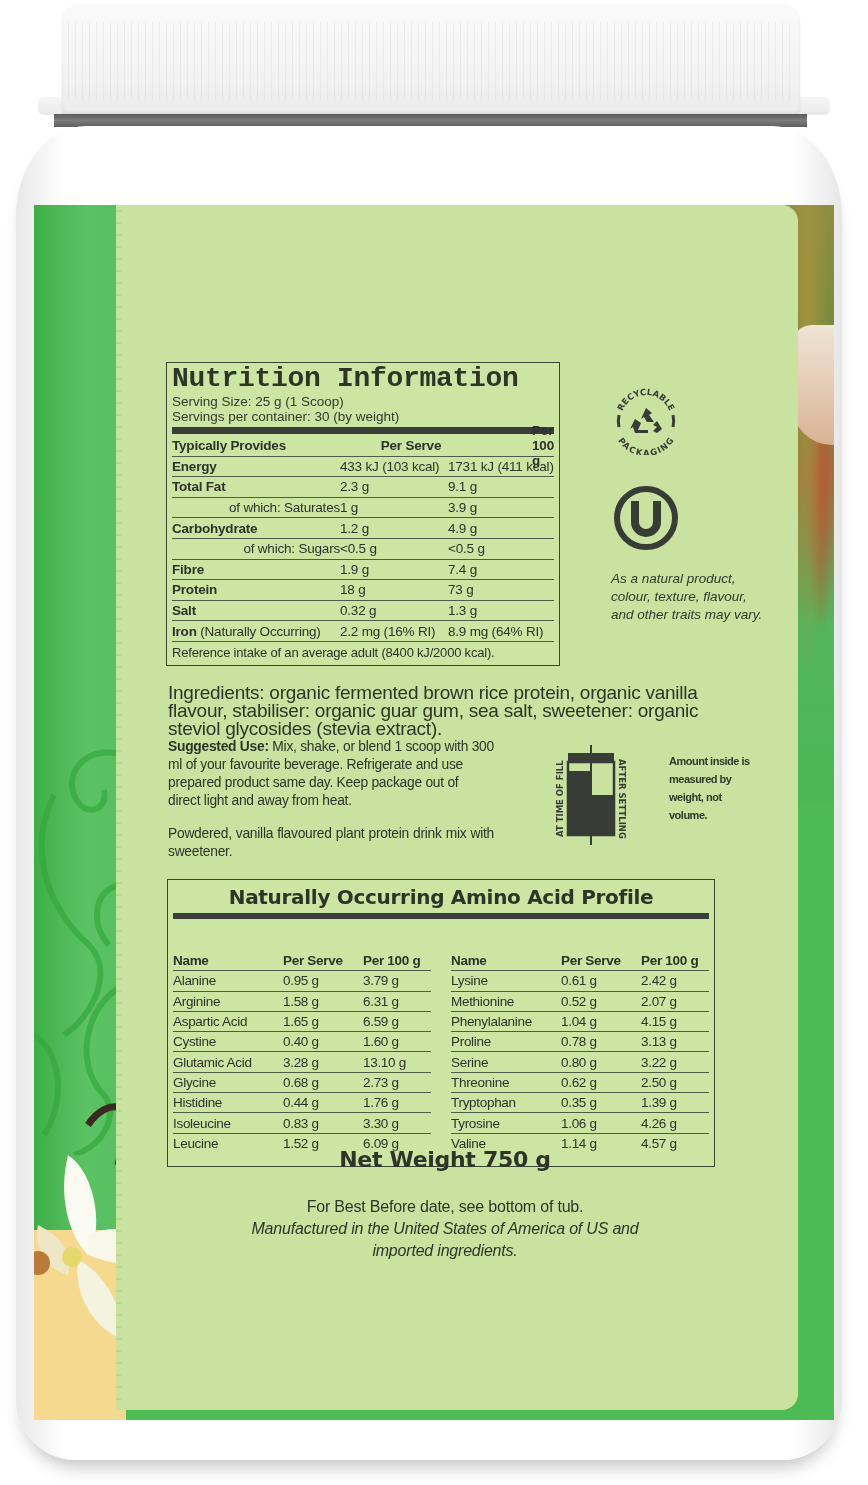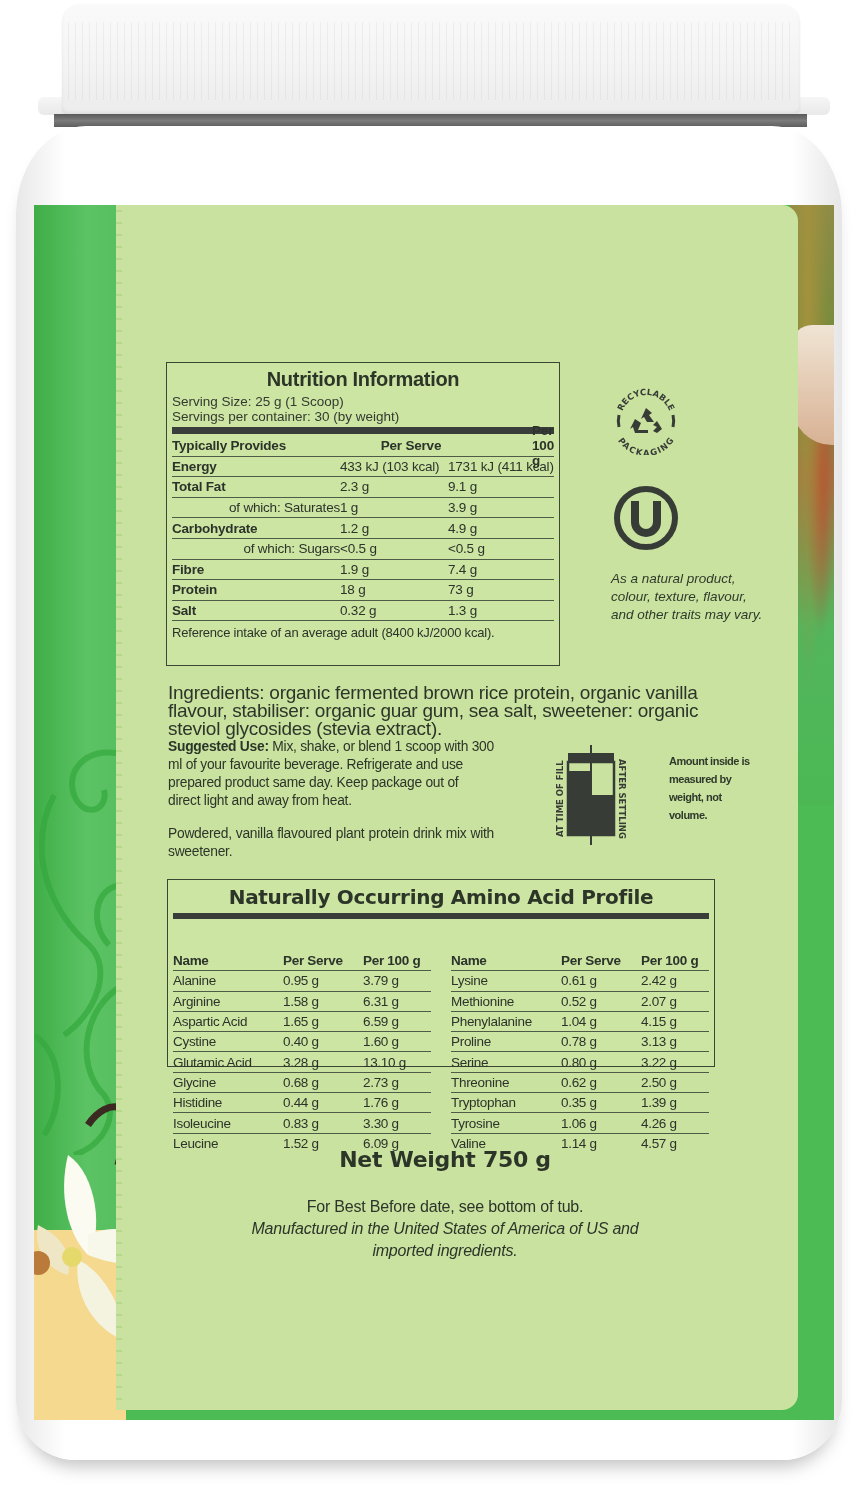--- a/index.html
+++ b/index.html
@@ -72,22 +72,22 @@
     background: repeating-linear-gradient(180deg, #c9e29f 0 5px, #b6d98c 5px 7px, #c9e29f 7px 12px);
   }
 
   
   .nutri {
     position: absolute; left: 166px; top: 362px; width: 394px; height: 304px;
     border: 1.5px solid #3a4534; background: #cce5a3;
     padding: 0 5px;
   }
   .nutri-title {
-    font-family: Liberation Sans, sans-serif; font-weight: bold; font-size: 20px;
-    text-align: center; line-height: 30px; margin-top: 1px; letter-spacing: -0.3px; color: #2c3528;
+    font-family: Liberation Mono, monospace; font-weight: bold; font-size: 28px;
+    line-height: 30px; margin-top: 1px; letter-spacing: -0.3px; color: #2c3528;
   }
   .nutri-sub { font-size: 13.5px; line-height: 15px; color: #333a30; }
   .thick-bar { height: 7px; background: #3a3e3b; margin: 3px 0 2px 0; }
   .nrow {
     display: flex; height: 20.6px; align-items: center; font-size: 13.5px;
     border-bottom: 1.4px solid #4e5b47; letter-spacing: -0.2px;
   }
   .nrow:last-child { border-bottom: none; }
   .nrow .c1 { width: 168px; }
   .nrow .c2 { width: 108px; }
@@ -120,21 +120,21 @@
     font-size: 13.8px; line-height: 18px; text-align: justify; letter-spacing: -0.25px; color: #2c3529;
   }
   .fill-icon { position: absolute; left: 548px; top: 745px; width: 86px; height: 100px; }
   .fill-note {
     position: absolute; left: 643px; top: 752px; width: 90px;
     font-size: 11px; line-height: 18px; font-weight: bold; color: #2e3a2b; letter-spacing: -0.5px; margin-left: 26px;
   }
 
   
   .amino {
-    position: absolute; left: 167px; top: 879px; width: 548px; height: 188px;
+    position: absolute; left: 167px; top: 879px; width: 548px; height: 288px;
     border: 1.5px solid #3a4534; background: #cce5a3; padding: 0 5px;
   }
   .amino-title {
     font-family: "DejaVu Sans", sans-serif; font-weight: bold; font-size: 20px;
     text-align: center; line-height: 30px; margin-top: 2px; letter-spacing: -0.3px; color: #2c3528;
   }
   .amino .thick-bar { margin: 1px 0 0 0; height: 6px; }
   .amino-cols { display: flex; gap: 20px; }
   .amino-col { flex: 1; margin-top: 32px; }
   .arow {
@@ -245,20 +245,25 @@
   </div>
   <div class="nrow">
     <span class="c1 bold">Protein</span>
     <span class="c2">18 g</span>
     <span class="c3">73 g</span>
   </div>
   <div class="nrow">
     <span class="c1 bold">Salt</span>
     <span class="c2">0.32 g</span>
     <span class="c3">1.3 g</span>
+  </div>
+  <div class="nrow">
+    <span class="c1"><b>Iron</b> <span class="iron-note">(Naturally Occurring)</span></span>
+    <span class="c2">2.2 mg (16% RI)</span>
+    <span class="c3">8.9 mg (64% RI)</span>
   </div>
   <div class="nrow refline">
     <span>Reference intake of an average adult (8400 kJ/2000 kcal).</span>
   </div>
 </div>
 
 <svg class="recycle" viewBox="0 0 70 70">
   <defs>
     <path id="arcTop" d="M10 35 A25 25 0 0 1 60 35"></path>
     <path id="arcBot" d="M8 38 A27 27 0 0 0 62 38"></path>

